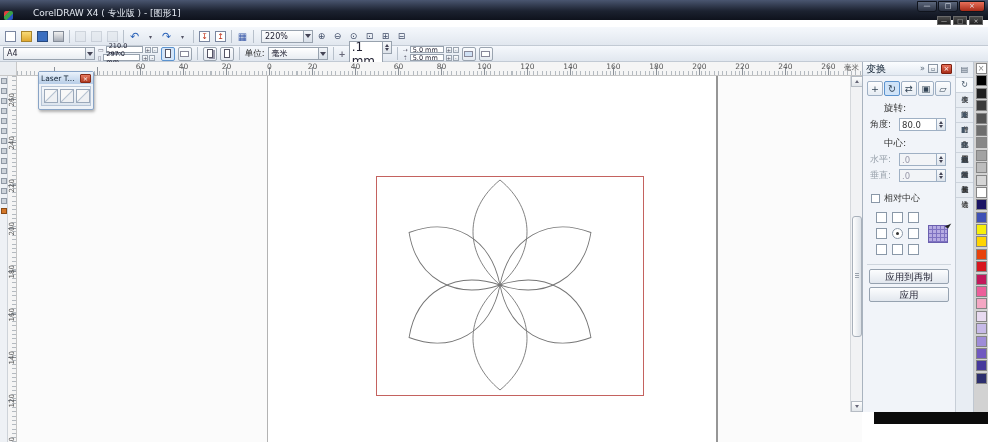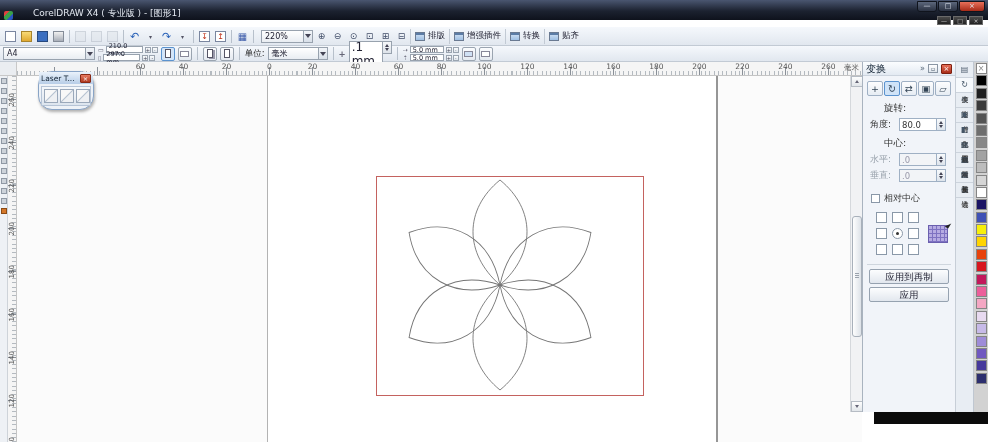--- a/index.html
+++ b/index.html
@@ -89,21 +89,21 @@
 
 .vscroll{position:absolute;left:850px;top:76px;width:12px;height:336px;background:#f1f2f4;border-left:1px solid #d5d8dc}
 .vs-btn{position:absolute;left:0;width:12px;height:11px;background:linear-gradient(#fdfdfd,#e2e6ea);border:1px solid #b6bcc4;display:flex;align-items:center;justify-content:center}
 .vs-up{top:0}.vs-down{bottom:0}
 .vs-btn .tri-u{border-left-width:2.5px;border-right-width:2.5px;border-bottom-width:3.5px;border-bottom-color:#667}
 .vs-btn .tri-d{border-left-width:2.5px;border-right-width:2.5px;border-top-width:3.5px;border-top-color:#667}
 .vs-thumb{position:absolute;left:1px;top:140px;width:10px;height:121px;background:linear-gradient(90deg,#fefefe,#dde2e8);border:1px solid #a8b0ba;border-radius:3px}
 .vs-thumb::after{content:"";position:absolute;left:2px;right:2px;top:56px;height:5px;background:repeating-linear-gradient(to bottom,#9aa2ac 0 1px,transparent 1px 2px)}
 
 
-.laser{position:absolute;left:38px;top:71px;width:56px;height:39px;background:#eef2f7;border:1px solid #89a4c6;box-shadow:1px 2px 3px rgba(0,0,0,.3);z-index:40;border-radius:14px}
+.laser{position:absolute;left:38px;top:71px;width:56px;height:39px;background:#eef2f7;border:1px solid #89a4c6;box-shadow:1px 2px 3px rgba(0,0,0,.3);z-index:40;border-radius:2px}
 .laser-title{height:12px;background:linear-gradient(#eaf2fb,#b7cde7);display:flex;align-items:center;padding:0 2px;font-size:7.5px;color:#123;white-space:nowrap;overflow:hidden}
 .laser-close{margin-left:auto;width:11px;height:9px;background:linear-gradient(#e87a62,#af3920);border:1px solid #882a16;color:#fff;font-size:6.5px;line-height:8px;text-align:center;border-radius:1px;flex:none}
 .laser-body{display:flex;gap:2px;padding:2px;background:linear-gradient(#f6f8fb,#dde5ee);margin:2px;border:1px solid #b6c4d6}
 .laser-tool{width:14px;height:14px;border:1px solid #9aa8ba;background:linear-gradient(135deg,#f8f8f8 44%,#b8c4d2 50%,#eef0f3 56%);flex:none}
 
 
 .docker{position:absolute;left:862px;top:62px;width:94px;height:350px;background:#f1f4f9;border-left:1px solid #a9b3bf;border-right:1px solid #c7ced7;font-size:9.5px;color:#333;overflow:hidden}
 .dk-title{height:14px;display:flex;align-items:center;gap:3px;padding:0 3px;background:linear-gradient(#fbfdff,#e3eaf2);border-bottom:1px solid #ccd4de;font-size:10px;color:#123}
 .dk-title .t{flex:1;white-space:nowrap;overflow:hidden}
 .dk-chevron{font-size:8px;color:#567}
@@ -250,42 +250,20 @@
         <span class="tbtn" data-name="zoom-selected-icon">
           <i>⊡</i>
         </span>
         <span class="tbtn" data-name="zoom-page-icon">
           <i>⊞</i>
         </span>
         <span class="tbtn" data-name="zoom-width-icon">
           <i>⊟</i>
         </span>
       </span>
-    <span style="display:flex;align-items:center">
-
-        <span class="tb-textbtn" data-name="toolbar-text-button">
-          <span class="mini-win" data-name="window-icon"></span>
-          <span>排版</span>
-        </span>
-
-        <span class="tb-textbtn" data-name="toolbar-text-button">
-          <span class="mini-win" data-name="window-icon"></span>
-          <span>增强插件</span>
-        </span>
-
-        <span class="tb-textbtn" data-name="toolbar-text-button">
-          <span class="mini-win" data-name="window-icon"></span>
-          <span>转换</span>
-        </span>
-
-        <span class="tb-textbtn" data-name="toolbar-text-button">
-          <span class="mini-win" data-name="window-icon"></span>
-          <span>贴齐</span>
-        </span>
-      </span>
   </div>
 
   <div class="toolbar tb2" data-name="property-bar">
     <span class="combo" style="width:92px" data-name="paper-size-select">
       <span data-name="paper-size-value">A4</span>
       <span class="arrow" data-name="chevron-down-icon">
           <span class="tri-d"></span>
         </span>
     </span>
     <span class="pg-sizes" data-name="paper-dimensions">

